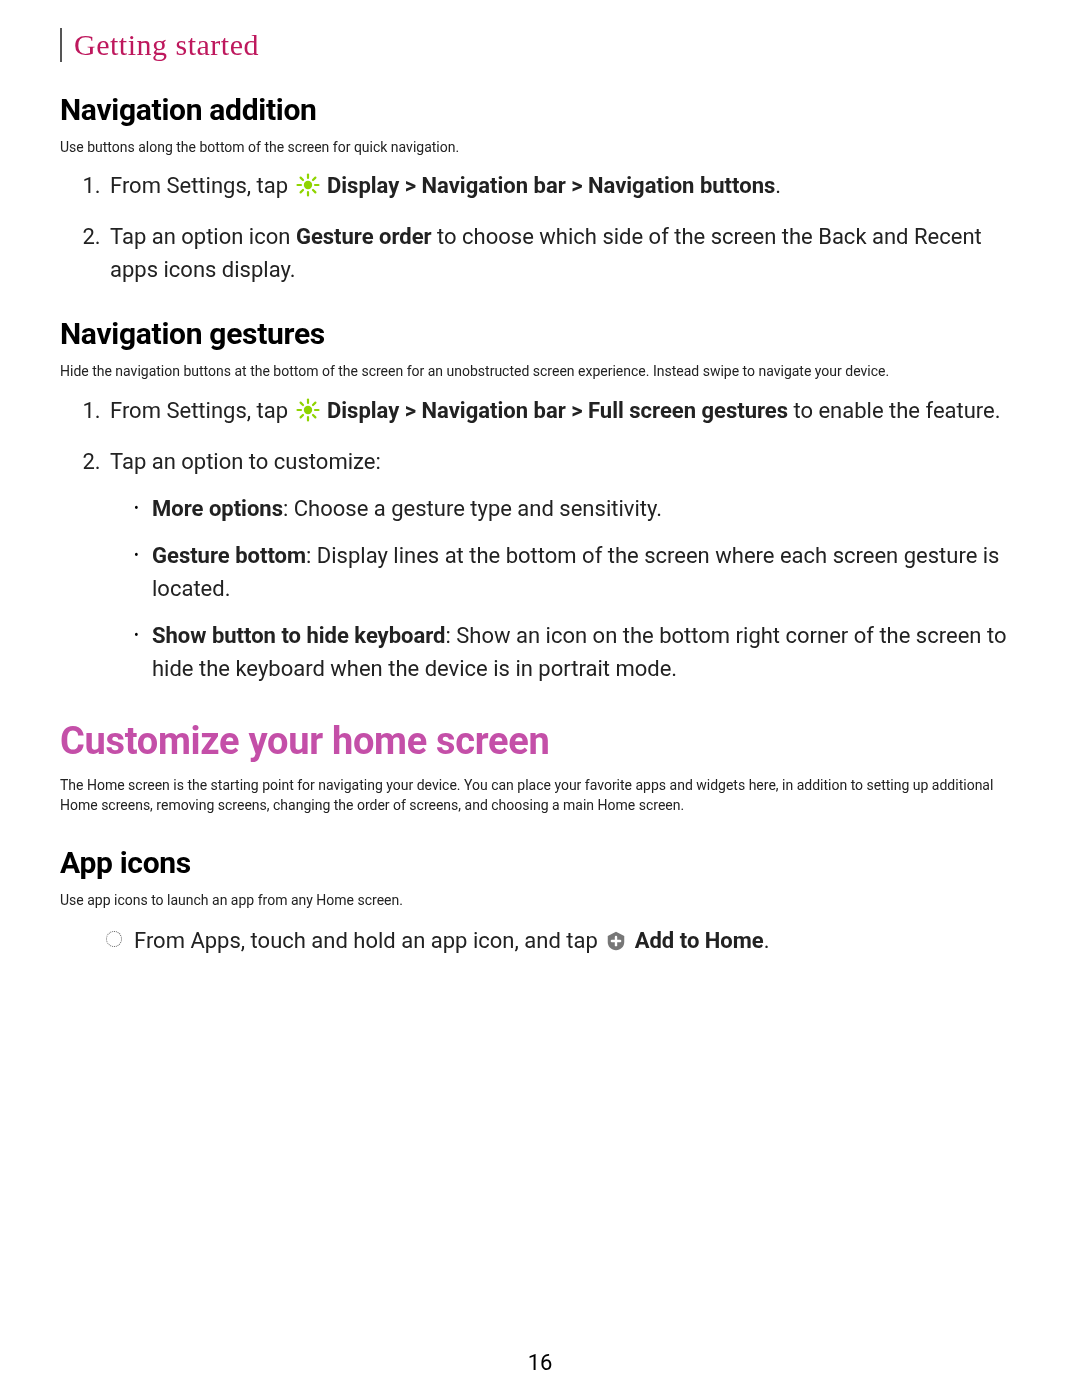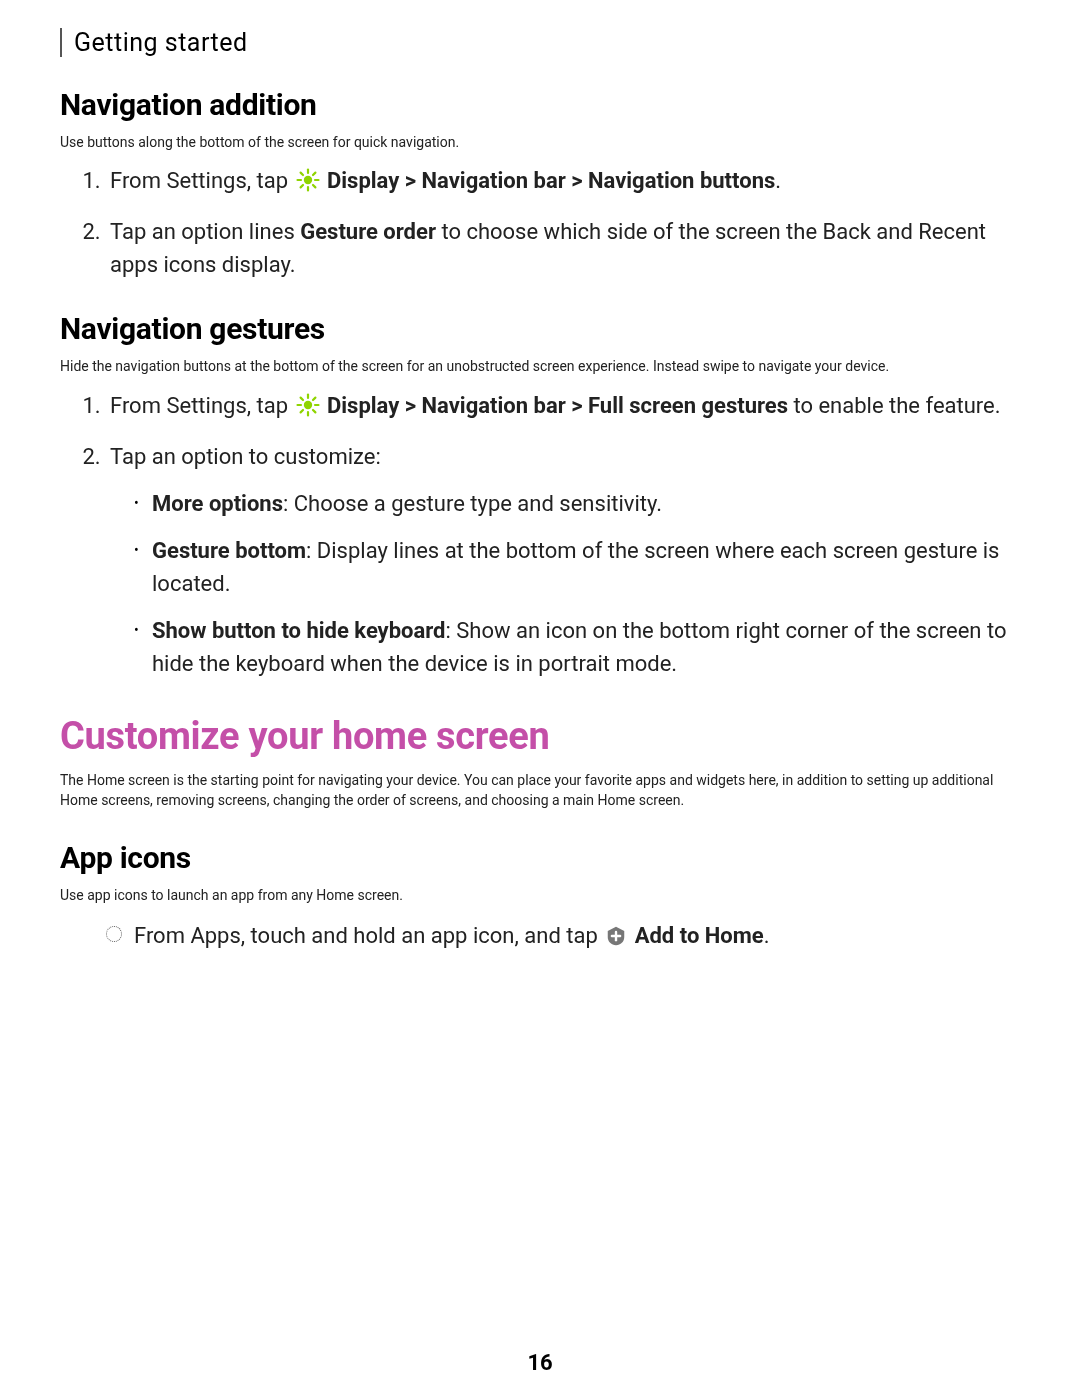--- a/index.html
+++ b/index.html
@@ -15,24 +15,25 @@
     box-sizing: border-box;
     position: relative;
     min-height: 1397px;
   }
   .leftbar {
     border-left: 2px solid #555;
     padding-left: 12px;
     margin-bottom: 28px;
   }
   .header-crumb {
-    font-size: 25px;
-    color: #000000;
+    font-size: 30px;
+    color: #be185d;
     letter-spacing: 0.5px;
     font-weight: 400;
+    font-family: Liberation Serif, serif;
   }
   h2.section {
     font-size: 30px;
     font-weight: 700;
     margin: 30px 0 10px 0;
     letter-spacing: -0.3px;
   }
   h1.major {
     font-size: 38px;
     font-weight: 700;
@@ -99,21 +100,20 @@
   }
   .bold { font-weight: 700; margin-top: 48px; }
   .pagenum {
     position: absolute;
     bottom: 22px;
     left: 0;
     width: 100%;
     text-align: center;
     font-size: 22px;
     color: #000;
-    font-weight: bold;
   }
   
   .icon-sun, .icon-add {
     display: inline-block;
     vertical-align: -4px;
     margin: 0 2px;
   }
   .icon-sun svg { width: 24px; height: 24px; }
   .icon-add svg { width: 22px; height: 22px; }
 </style>
@@ -142,21 +142,21 @@
             <line x1="4.6" y1="4.6" x2="7" y2="7"></line>
             <line x1="17" y1="17" x2="19.4" y2="19.4"></line>
             <line x1="4.6" y1="19.4" x2="7" y2="17"></line>
             <line x1="17" y1="7" x2="19.4" y2="4.6"></line>
           </g>
         </svg>
       </span>
       <span class="bold">Display &gt; Navigation bar &gt; Navigation buttons</span><span>.</span>
     </li>
     <li>
-      <span>Tap an option lines </span><span class="bold">Gesture order</span><span> to choose which side of the screen the Back and Recent apps icons display.</span>
+      <span>Tap an option icon </span><span class="bold">Gesture order</span><span> to choose which side of the screen the Back and Recent apps icons display.</span>
     </li>
   </ol>
 
   <h2 class="section">Navigation gestures</h2>
   <p class="body">Hide the navigation buttons at the bottom of the screen for an unobstructed screen experience. Instead swipe to navigate your device.</p>
   <ol>
     <li>
       <span>From Settings, tap </span>
       <span class="icon-sun">
         <svg viewBox="0 0 24 24">

